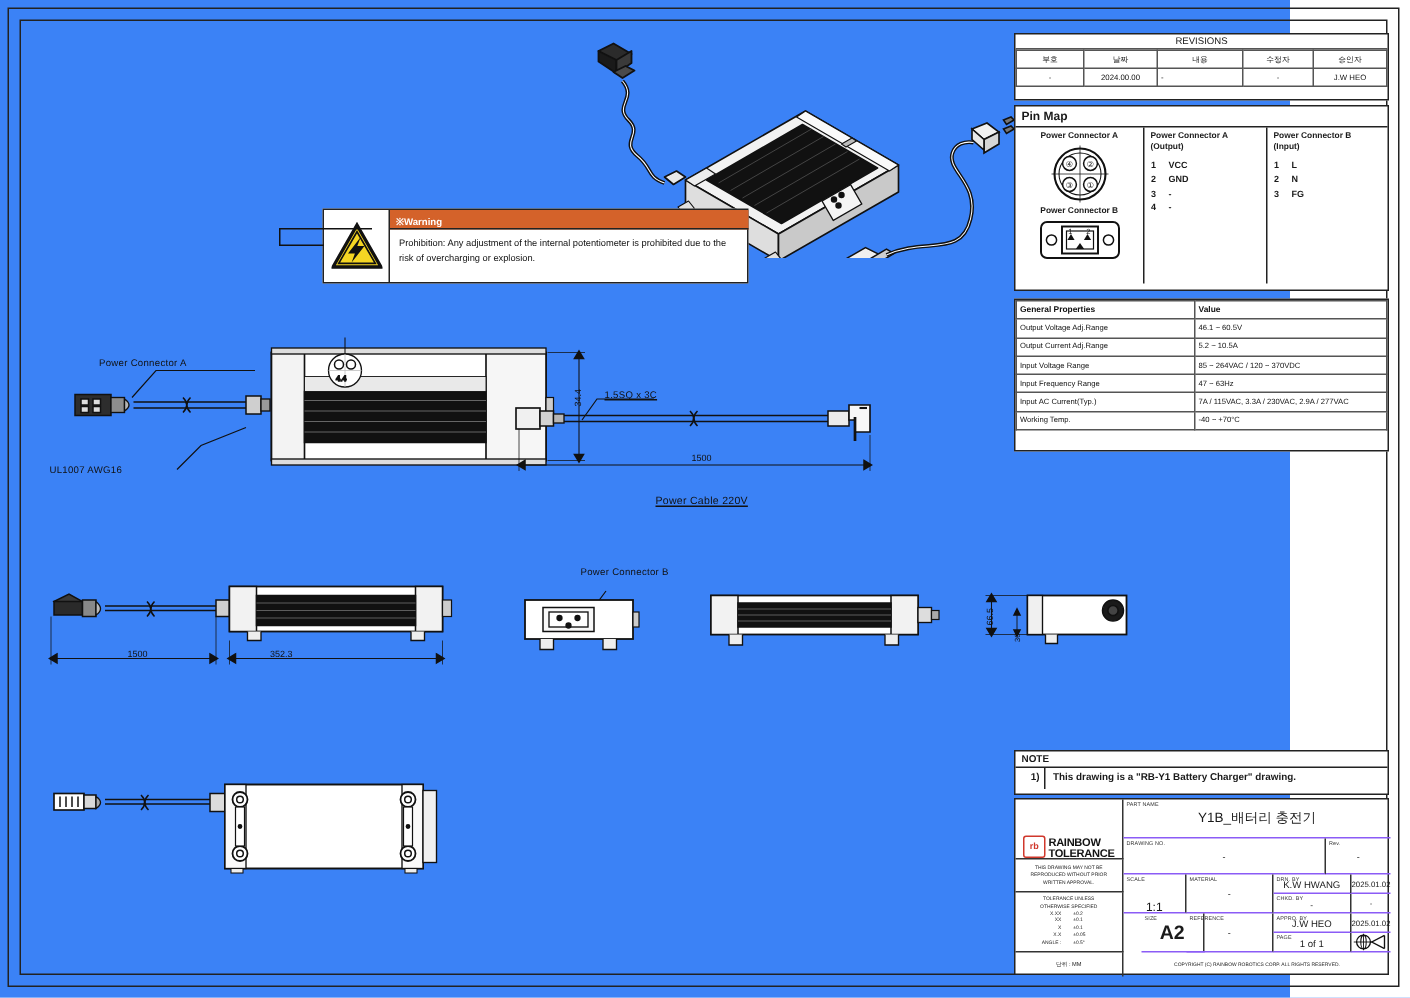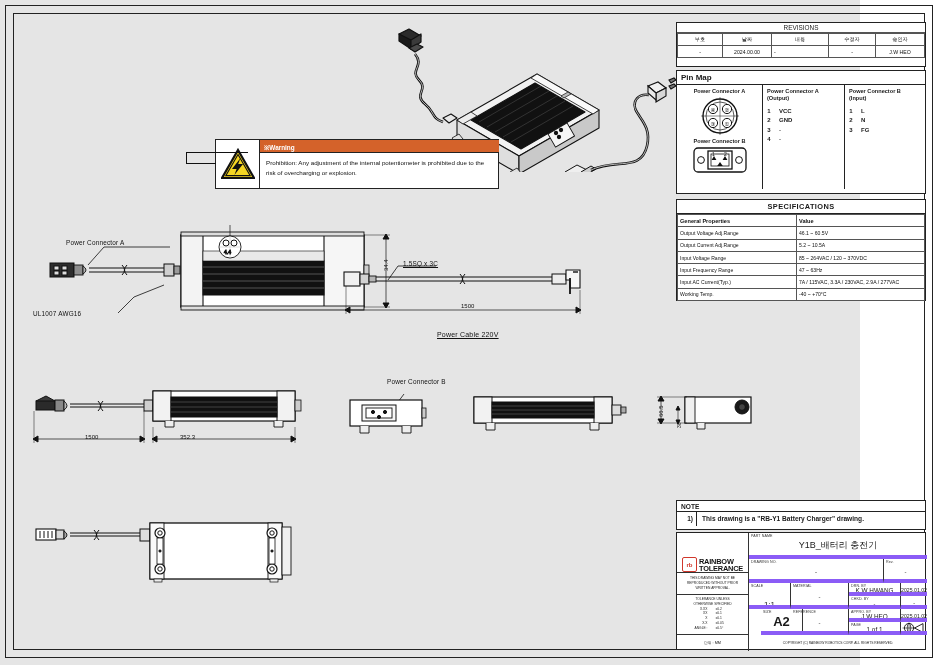--- a/index.html
+++ b/index.html
@@ -1,21 +1,21 @@
 <!DOCTYPE html>
 <html><head>
 <meta charset="utf-8">
 <style>
   html,body{margin:0;padding:0;background:#ffffff;}
   body{
     font-family:"Liberation Sans", sans-serif;
     width:940px;height:665px;overflow:hidden;position:relative;
     color:#1a1a1a;
   }
-  .sheet{position:absolute;left:0;top:0;width:860px;height:665px;background:#e5e5e5;}
+  .sheet{position:absolute;left:0;top:0;width:860px;height:665px;background:#3b82f6;}
   .border-outer{position:absolute;left:5px;top:5px;width:928px;height:653px;border:1.5px solid #222;box-sizing:border-box;}
   .border-inner{position:absolute;left:13px;top:13px;width:912px;height:637px;border:1px solid #222;box-sizing:border-box;}
 
   
   .lbl{position:absolute;font-size:6.4px;color:#111;white-space:nowrap;letter-spacing:.2px;}
   .lbl-u{text-decoration:underline;}
   .dim{position:absolute;font-size:6px;color:#111;white-space:nowrap;}
 
   
   .panel{position:absolute;box-sizing:border-box;border:1px solid #222;background:#fff;}
@@ -51,21 +51,21 @@
 
   
   #note{left:676px;top:500px;width:250px;height:30px;}
   #note .nt{font-size:6.6px;font-weight:bold;padding:1.5px 4px;border-bottom:1px solid #222;}
   #note .nrow{display:flex;font-size:6.6px;font-weight:bold;}
   #note .nnum{width:20px;text-align:right;padding:2.5px 3px 0 0;border-right:1px solid #222;box-sizing:border-box;height:14px;}
   #note .ntxt{padding:2.5px 0 0 5px;}
 
   
   #titleblock{left:676px;top:532px;width:250px;height:118px;}
-  .tb-cell{position:absolute;box-sizing:border-box;border-right:1px solid #333;border-bottom:4px solid #8b5cf6;overflow:hidden;}
+  .tb-cell{position:absolute;box-sizing:border-box;border-right:1px solid #333;border-bottom:1px solid #8b5cf6;overflow:hidden;}
   .tb-tag{font-size:3.6px;color:#333;padding:1px 0 0 2px;letter-spacing:.1px;}
   .tb-val{text-align:center;font-size:8px;}
   .logo-box{position:absolute;left:0;top:0;width:72px;height:40px;border-right:1px solid #333;border-bottom:1px solid #333;box-sizing:border-box;display:flex;align-items:flex-end;justify-content:center;}
   .logo-mark{width:13px;height:13px;border:1.2px solid #d0382c;border-radius:2px;display:flex;align-items:center;justify-content:center;font-size:6px;color:#d0382c;font-weight:bold;margin-right:2px;}
   .logo-txt{font-size:7.4px;font-weight:bold;line-height:.95;letter-spacing:-.2px;color:#111;}
   .repro{position:absolute;left:0;top:40px;width:72px;height:22px;border-right:1px solid #333;border-bottom:1px solid #333;box-sizing:border-box;
          font-size:3.3px;text-align:center;line-height:1.5;padding:3px 4px;color:#222;}
   .tolbox{position:absolute;left:0;top:62px;width:72px;height:40px;border-right:1px solid #333;border-bottom:1px solid #333;box-sizing:border-box;
           font-size:3.3px;text-align:center;padding-top:2px;color:#222;line-height:1.45;}
   .tolbox .trow{display:flex;justify-content:center;gap:8px;}
@@ -499,21 +499,20 @@
           <div class="pinrow">
               <span class="n">3</span>
               <span class="v">FG</span>
             </div>
         </div>
       </div>
     </div>
   </div>
 
   <div class="panel" id="specs">
-    <div class="stitle">SPECIFICATIONS</div>
     <table class="tbl">
       <tbody>
           <tr>
         <td class="hcell c-name">General Properties</td>
         <td class="hcell">Value</td>
       </tr>
       <tr>
         <td>Output Voltage Adj.Range</td>
         <td>46.1 ~ 60.5V</td>
       </tr>

